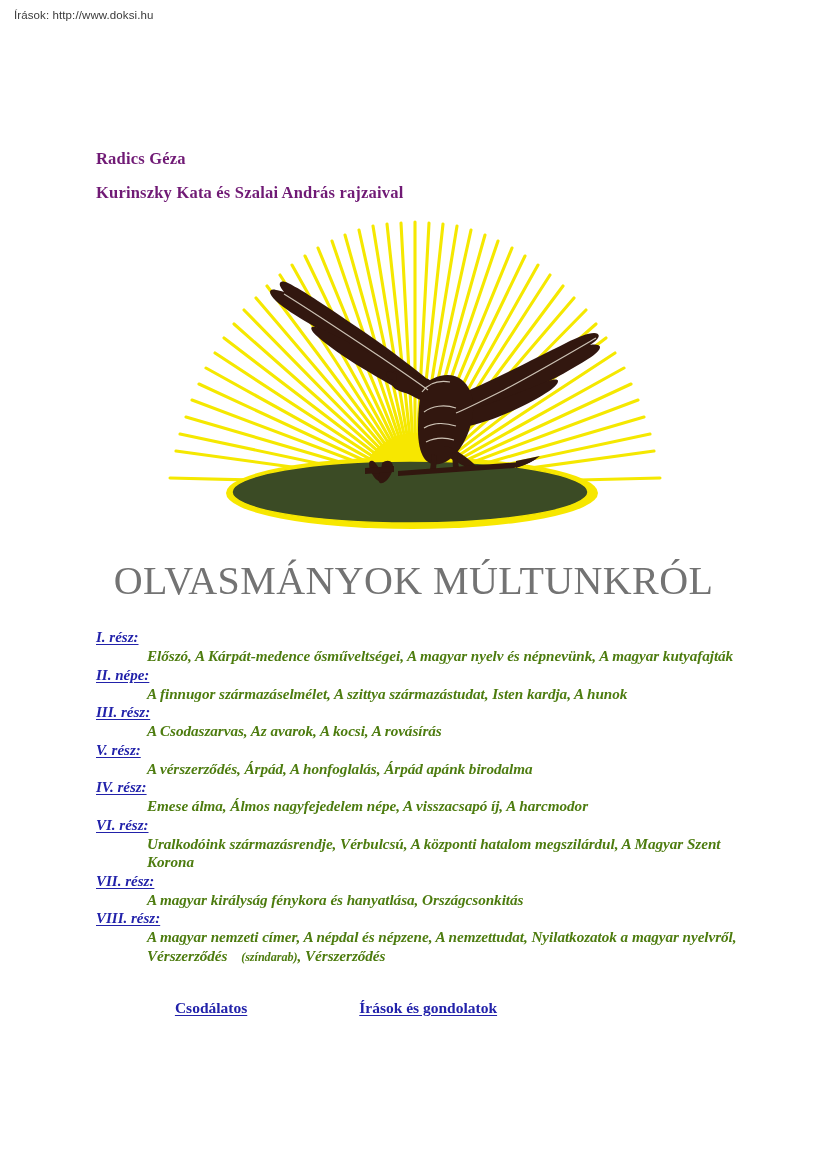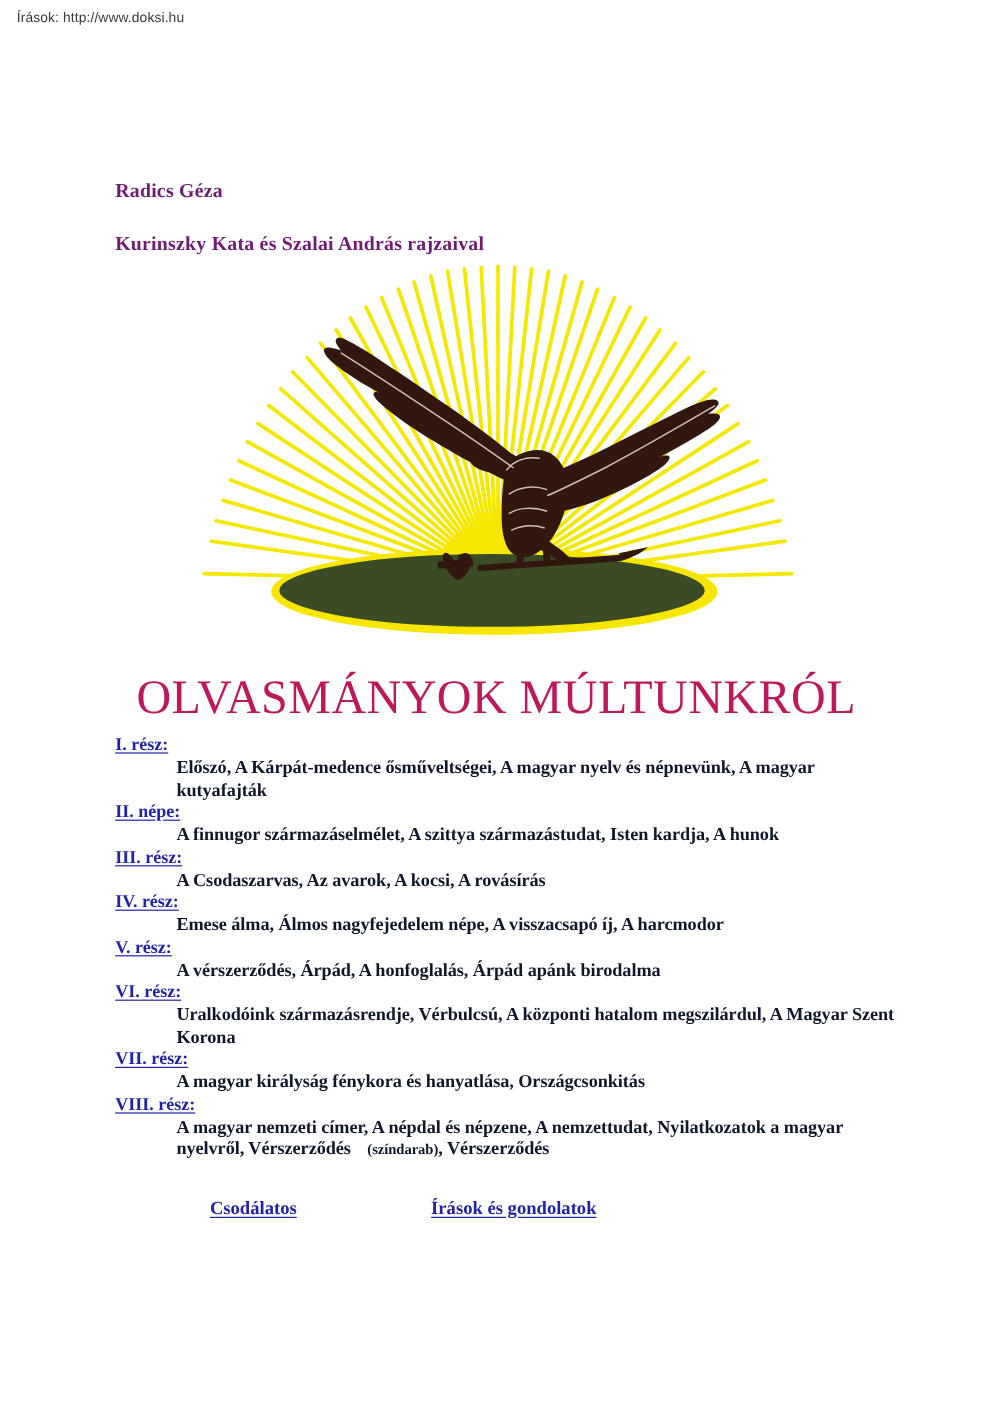--- a/index.html
+++ b/index.html
@@ -41,21 +41,21 @@
     position: absolute;
     left: 96px;
     font-family: "Liberation Serif", "DejaVu Serif", serif;
     font-weight: bold;
     font-size: 16.5px;
     letter-spacing: 0.2px;
     color: #701a75;
     white-space: nowrap;
   }
   .byline.author  { top: 149px; }
-  .byline.artists { top: 193px; }
+  .byline.artists { top: 183px; }
 
   
   .illustration {
     position: absolute;
     left: 160px;
     top: 216px;
     width: 510px;
     height: 330px;
   }
   .illustration svg { display: block; width: 100%; height: 100%; }
@@ -64,30 +64,31 @@
   .main-title {
     position: absolute;
     left: 0;
     top: 557px;
     width: 827px;
     text-align: center;
     font-family: "Liberation Serif", "DejaVu Serif", serif;
     font-size: 40px;
     font-weight: 500;
     letter-spacing: 0.4px;
-    color: #be185d;
+    color: #737373;
     white-space: nowrap;
   }
 
   
   .toc {
     position: absolute;
     left: 96px;
-    top: 612px;
+    top: 628px;
     width: 650px;
+    font-style: italic;
   }
   .toc-entry { margin: 0; padding: 0; }
 
   .toc-link {
     display: inline-block;
     font-family: "Liberation Serif", "DejaVu Serif", serif;
     font-weight: bold;
     font-size: 15px;
     color: #2222aa;
     text-decoration: underline;
@@ -96,21 +97,21 @@
     cursor: pointer;
     white-space: nowrap;
   }
 
   .toc-desc {
     margin: 0 0 0 51px;
     font-family: "Liberation Serif", "DejaVu Serif", serif;
     font-weight: bold;
     font-size: 15.2px;
     line-height: 18.5px;
-    color: #0f172a;
+    color: #4d7c0f;
     letter-spacing: -0.05px;
   }
   .toc-desc .small-note { font-size: 12.2px; margin-left: 10px; }
 
   
   .footer-links {
     position: absolute;
     left: 0;
     top: 999px;
     width: 672px;
@@ -343,27 +344,27 @@
       <a class="toc-link">II. népe:</a>
       <div class="toc-desc">A finnugor származáselmélet, A szittya származástudat, Isten kardja, A hunok</div>
     </div>
 
     <div class="toc-entry">
       <a class="toc-link">III. rész:</a>
       <div class="toc-desc">A Csodaszarvas, Az avarok, A kocsi, A rovásírás</div>
     </div>
 
     <div class="toc-entry">
+      <a class="toc-link">V. rész:</a>
+      <div class="toc-desc">A vérszerződés, Árpád, A honfoglalás, Árpád apánk birodalma</div>
+    </div>
+
+    <div class="toc-entry">
       <a class="toc-link">IV. rész:</a>
       <div class="toc-desc">Emese álma, Álmos nagyfejedelem népe, A visszacsapó íj, A harcmodor</div>
-    </div>
-
-    <div class="toc-entry">
-      <a class="toc-link">V. rész:</a>
-      <div class="toc-desc">A vérszerződés, Árpád, A honfoglalás, Árpád apánk birodalma</div>
     </div>
 
     <div class="toc-entry">
       <a class="toc-link">VI. rész:</a>
       <div class="toc-desc">Uralkodóink származásrendje, Vérbulcsú, A központi hatalom megszilárdul, A Magyar Szent Korona</div>
     </div>
 
     <div class="toc-entry">
       <a class="toc-link">VII. rész:</a>
       <div class="toc-desc">A magyar királyság fénykora és hanyatlása, Országcsonkitás</div>

